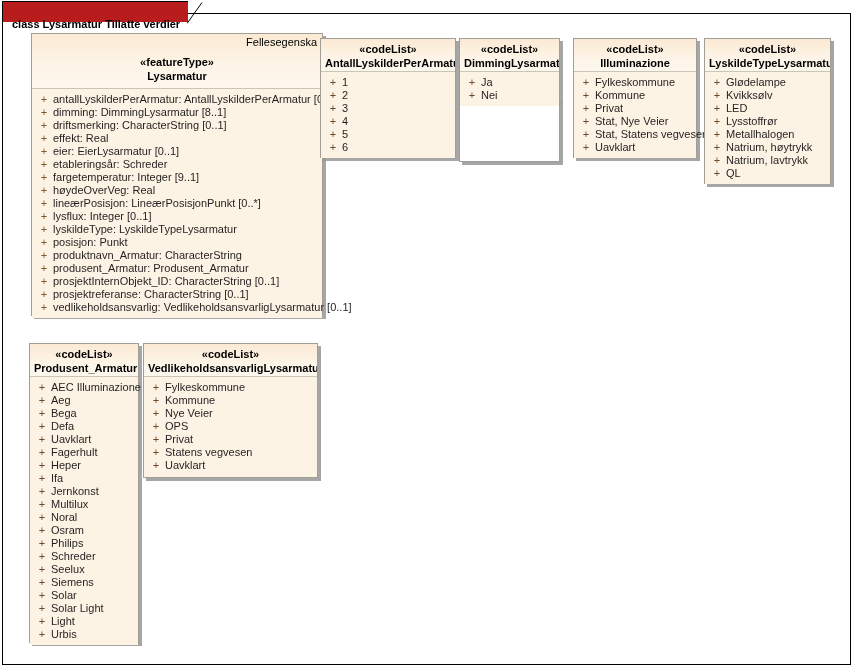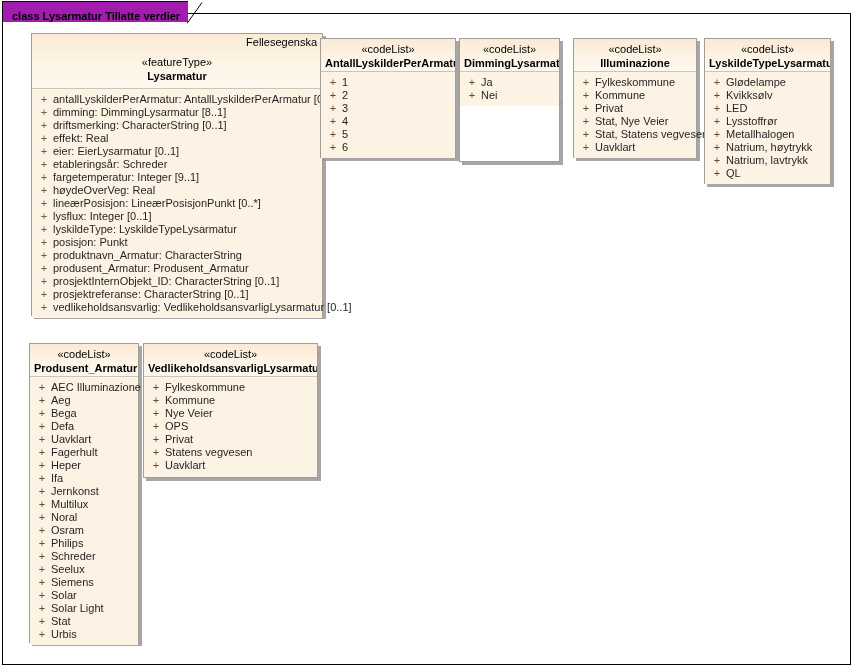--- a/index.html
+++ b/index.html
@@ -40,22 +40,22 @@
     height: 21px;
     background: #ffffff;
     z-index: 6;
   }
   .title-tab .tab-body {
     position: relative;
     height: 21px;
     box-sizing: border-box;
     border-top: 1px solid #000;
     border-left: 1px solid #000;
-    background: #a21caf;
-    padding: 8px 8px 0 9px;
+    background: #b91c1c;
+    padding: 16px 8px 0 9px;
     display: flex;
     align-items: flex-start;
     font-size: 11px;
     font-weight: bold;
     color: #000000;
     white-space: nowrap;
   }
   .title-tab .tab-slant {
     position: absolute;
     right: -15px;
@@ -81,20 +81,21 @@
     text-align: center;
     padding: 3px 4px 3px 4px;
     overflow: hidden;
     position: relative;
   }
   .uml-box .stereo {
     font-size: 11px;
     color: #000000;
     line-height: 14px;
     white-space: nowrap;
+    font-weight: bold;
   }
   .uml-box .cname {
     font-size: 11px;
     font-weight: bold;
     color: #000000;
     line-height: 14px;
     white-space: nowrap;
   }
   .uml-box .ns-tag {
     position: absolute;
@@ -489,21 +490,21 @@
         <div class="attr-row">
           <span class="vis">+</span>
           <span class="txt">Solar</span>
         </div>
         <div class="attr-row">
           <span class="vis">+</span>
           <span class="txt">Solar Light</span>
         </div>
         <div class="attr-row">
           <span class="vis">+</span>
-          <span class="txt">Stat</span>
+          <span class="txt">Light</span>
         </div>
         <div class="attr-row">
           <span class="vis">+</span>
           <span class="txt">Urbis</span>
         </div>
       </div>
   </div>
 
   <div class="uml-box" id="box-vedlikehold">
     <div class="hdr">

